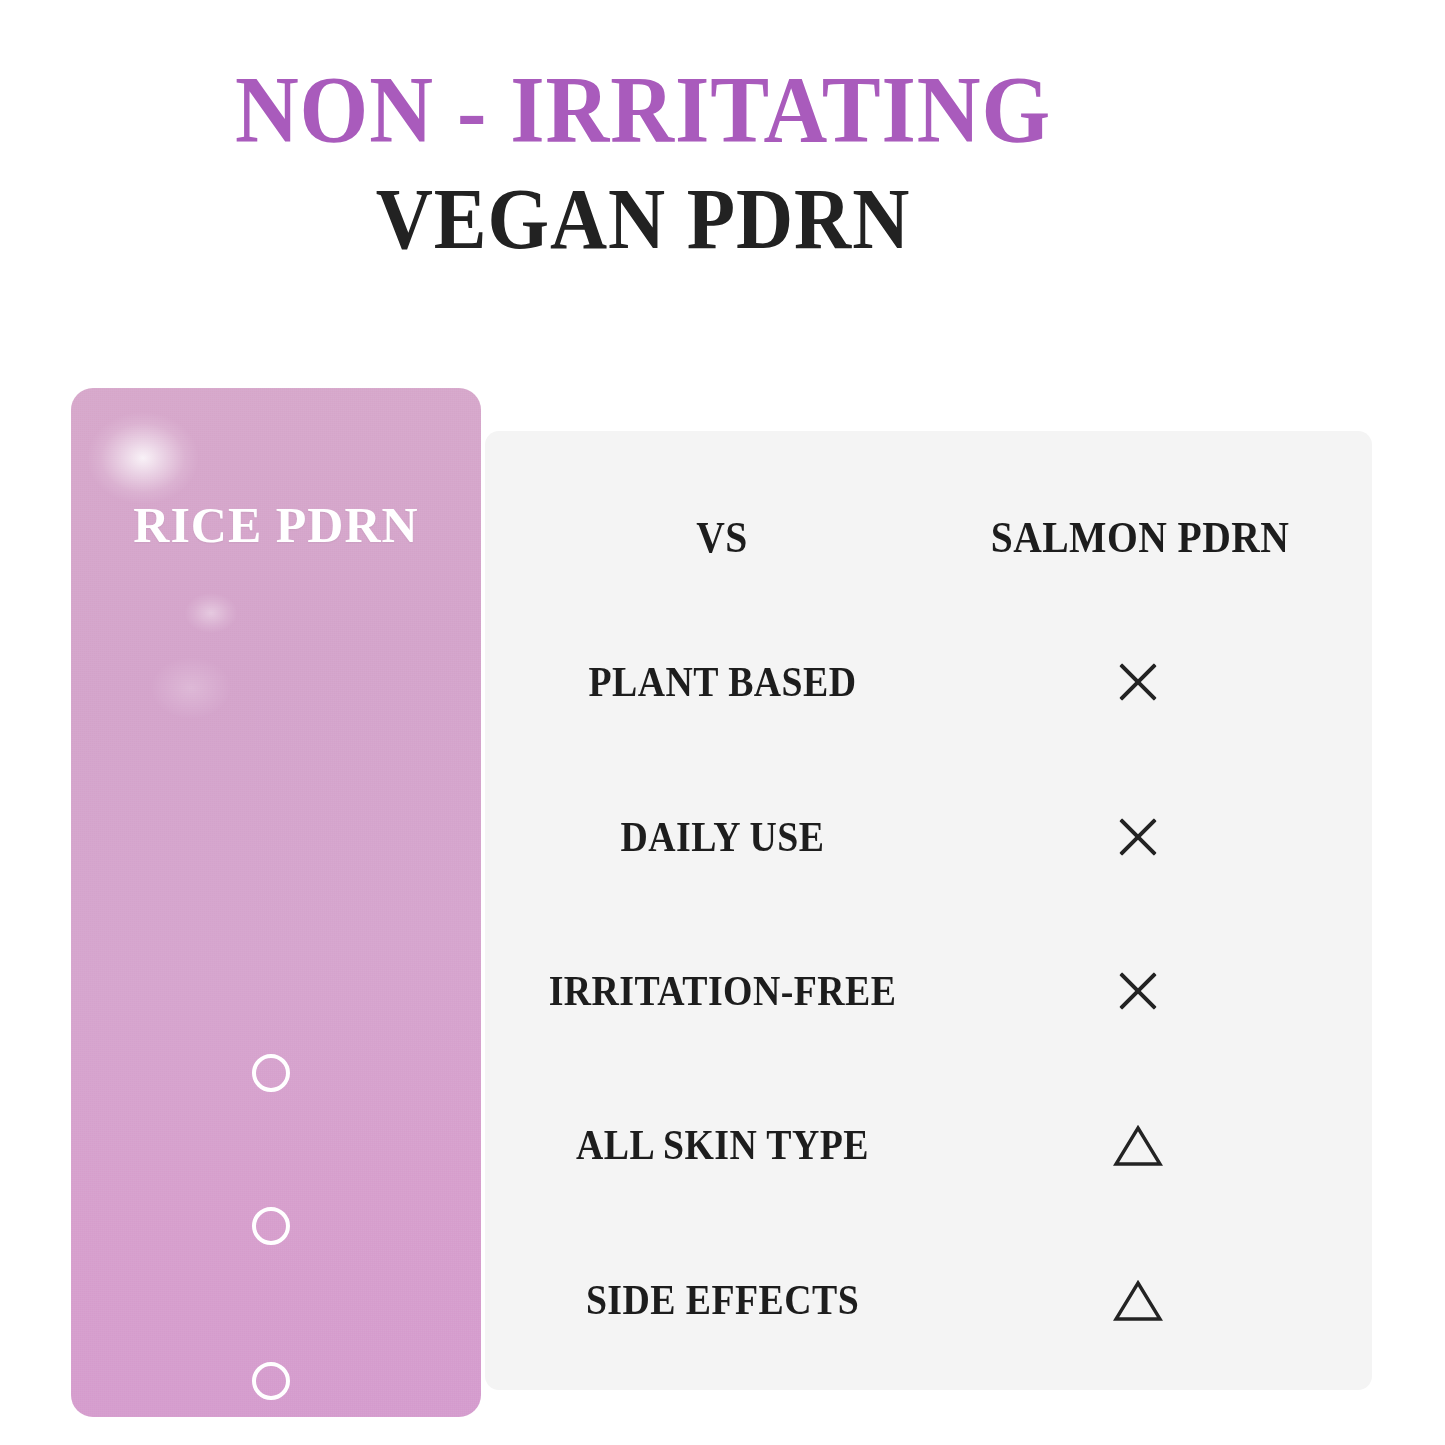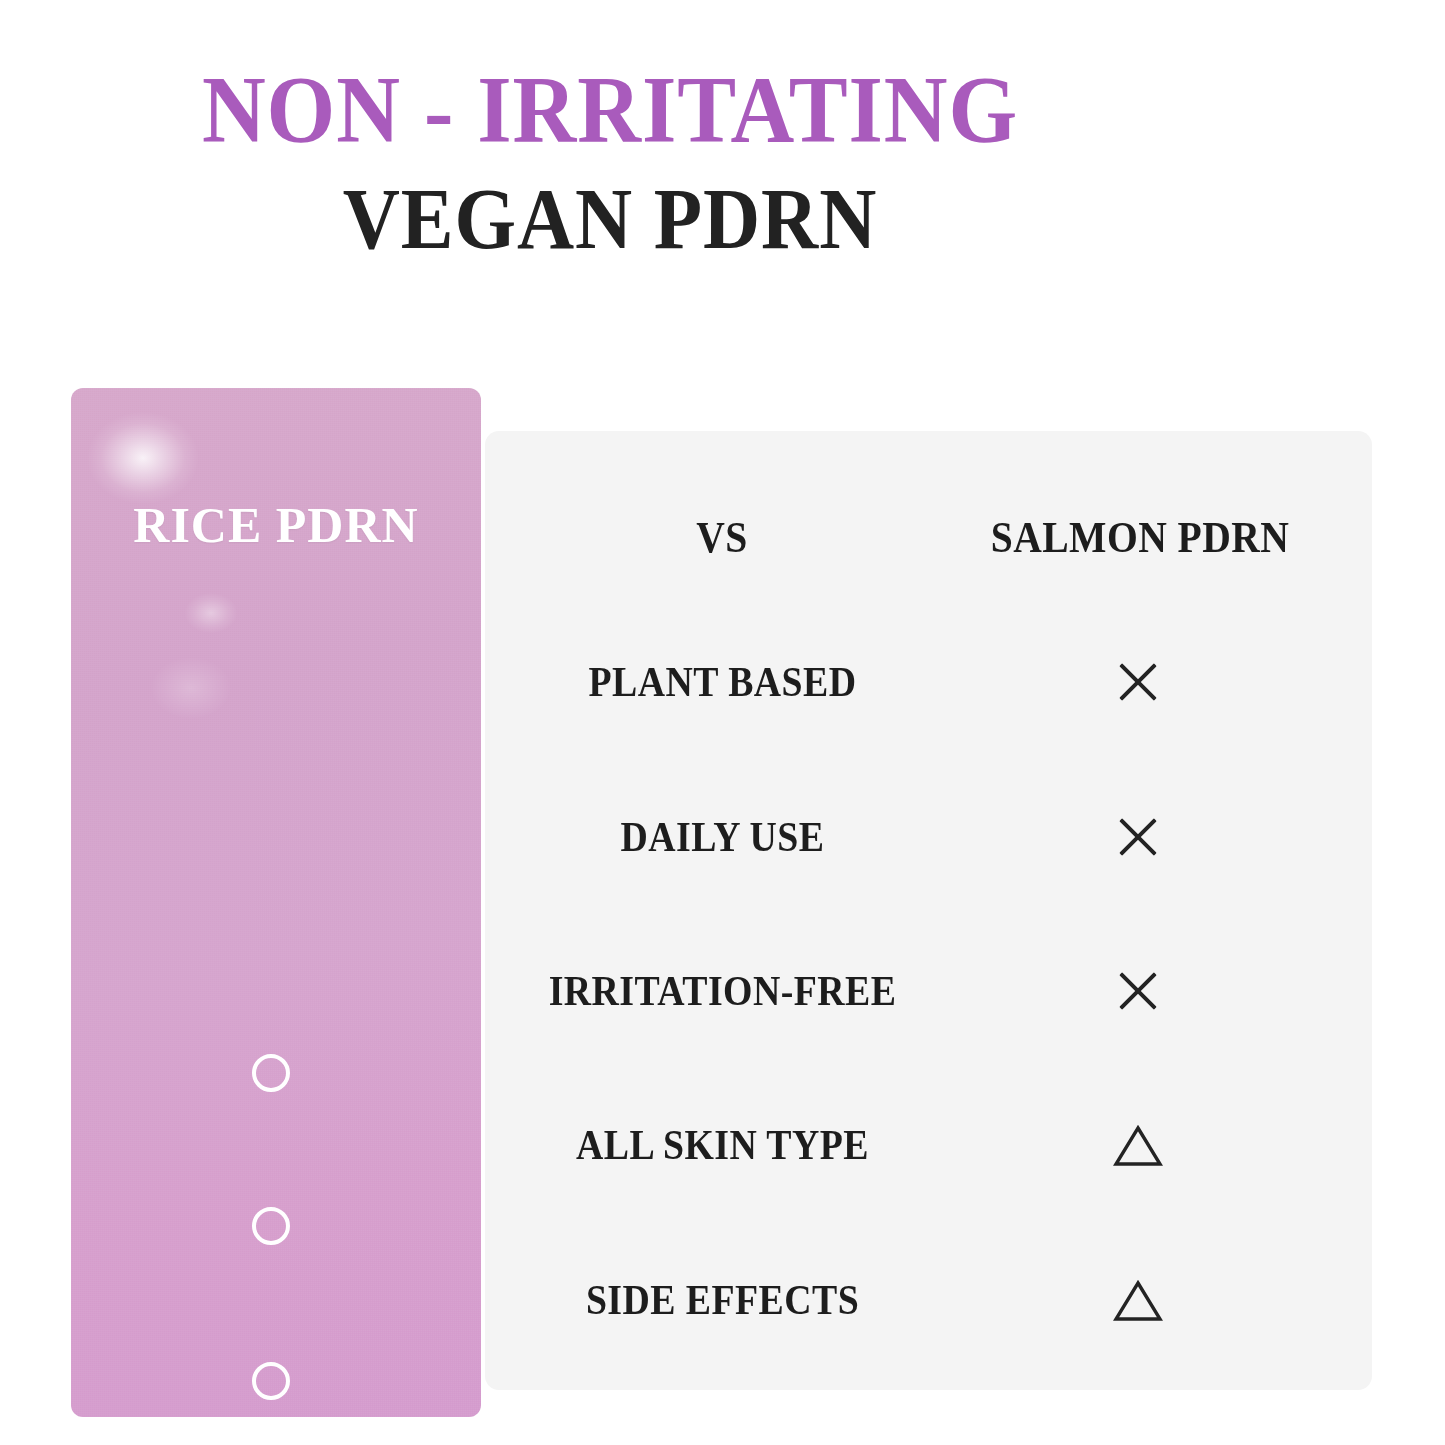--- a/index.html
+++ b/index.html
@@ -16,20 +16,21 @@
   }
 
   
   .heading {
     position: absolute;
     left: 0;
     top: 62px;
     width: 1220px;
     text-align: center;
     line-height: 1.0;
+    padding-left: 33px;
   }
   .heading-line1 {
     display: block;
     font-family: "Liberation Serif", "DejaVu Serif", serif;
     font-weight: 700;
     font-size: 96px;
     letter-spacing: 1px;
     color: #a95bbc;
     transform: scaleX(0.92);
     transform-origin: center;
@@ -59,21 +60,21 @@
     border-radius: 14px;
   }
 
   
   .pink-card {
     position: absolute;
     left: 71px;
     top: 388px;
     width: 410px;
     height: 1029px;
-    border-radius: 12px;
+    border-radius: 22px;
     overflow: hidden;
     background:
       radial-gradient(ellipse 70px 58px at 72px 70px, rgba(255,255,255,0.85) 0%, rgba(255,255,255,0.45) 32%, rgba(255,255,255,0.12) 60%, rgba(255,255,255,0) 80%),
       radial-gradient(ellipse 34px 26px at 140px 225px, rgba(255,255,255,0.40) 0%, rgba(255,255,255,0.12) 50%, rgba(255,255,255,0) 78%),
       radial-gradient(ellipse 52px 40px at 120px 300px, rgba(255,255,255,0.22) 0%, rgba(255,255,255,0) 78%),
       linear-gradient(172deg, #d7a8cb 0%, #d4a4cb 28%, #d6a5ce 55%, #d79fcd 78%, #d59cce 100%);
   }
   .pink-card .grain {
     position: absolute;
     inset: 0;

